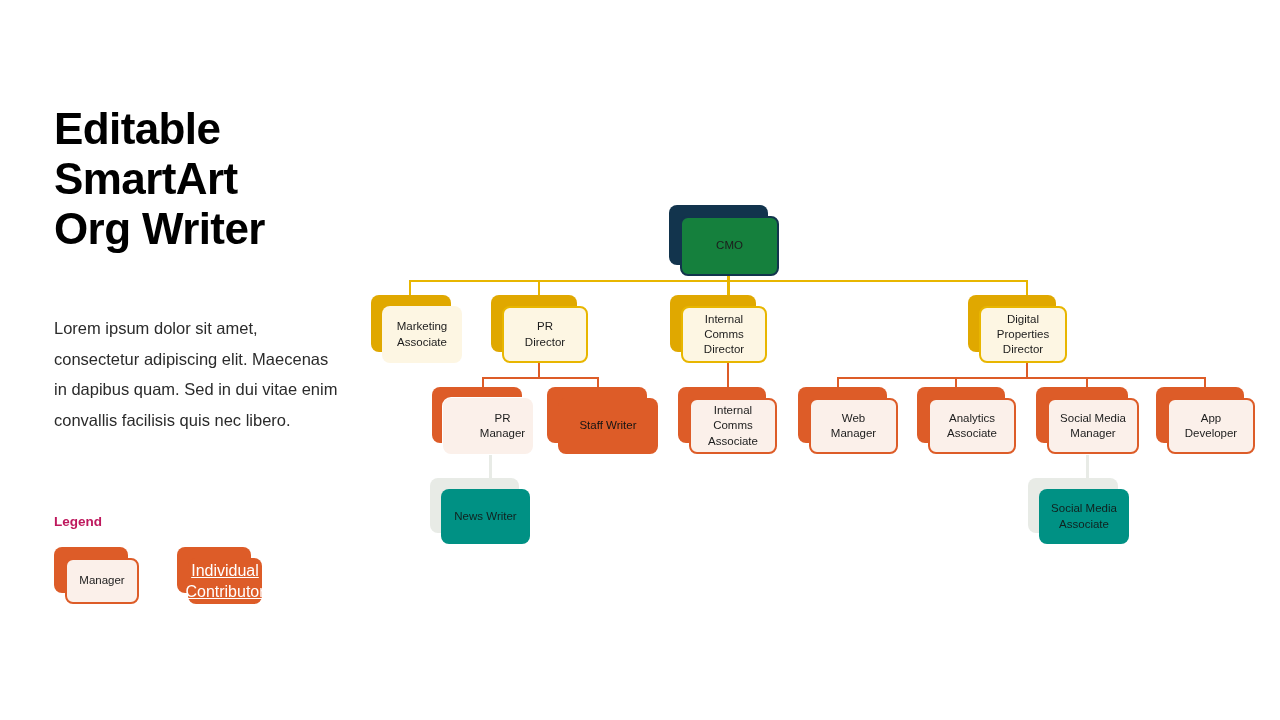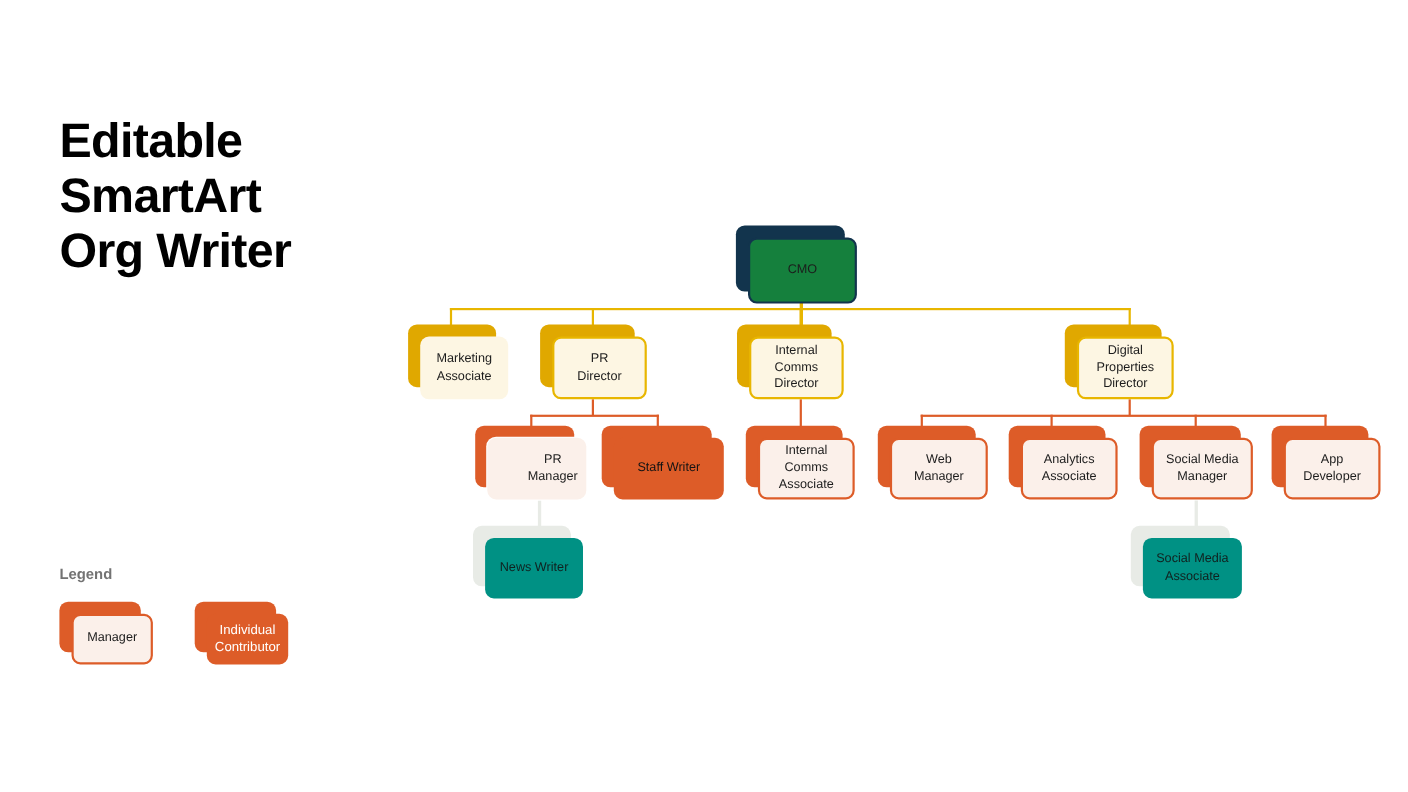--- a/index.html
+++ b/index.html
@@ -43,21 +43,21 @@
     color: #2b2b2b;
   }
   #legend {
     position: absolute;
     top: 410px;
     left: 0;
   }
   #legend-title {
     font-size: 13.5px;
     font-weight: bold;
-    color: #737373;
+    color: #be185d;
     margin: 0 0 18px 0;
   }
   #legend-items {
     display: flex;
     gap: 19px;
     align-items: flex-start;
   }
 
   
   .node {
@@ -137,33 +137,34 @@
   .conn.orange { background: #dd5c28; }
   .conn.grey   { background: #e8ebe6; }
 </style>
 </head>
 <body>
 
 <div id="left-panel">
   <h1 id="page-title">Editable
 SmartArt
 Org Writer</h1>
+  <p id="intro-paragraph">Lorem ipsum dolor sit amet, consectetur adipiscing elit. Maecenas in dapibus quam. Sed in dui vitae enim convallis facilisis quis nec libero.</p>
 
   <div id="legend">
     <div id="legend-title">Legend</div>
     <div id="legend-items">
 
       <div class="node orange" style="position:relative; width:74px; height:46px; margin-right:16px;">
         <div class="plate"></div>
         <div class="face" style="font-size:11.5px;">Manager</div>
       </div>
 
       <div class="node orange-solid white-text" style="position:relative; width:74px; height:46px; margin-left:14px;">
         <div class="plate"></div>
-        <div class="face" style="font-size:12px;">Individual
+        <div class="face" style="font-size:16px;text-decoration:underline;">Individual
 Contributor</div>
       </div>
 
     </div>
   </div>
 </div>
 
 <div>
 
   <div class="conn" style="left:727px; top:275px; width:3px; height:22px;"></div>

